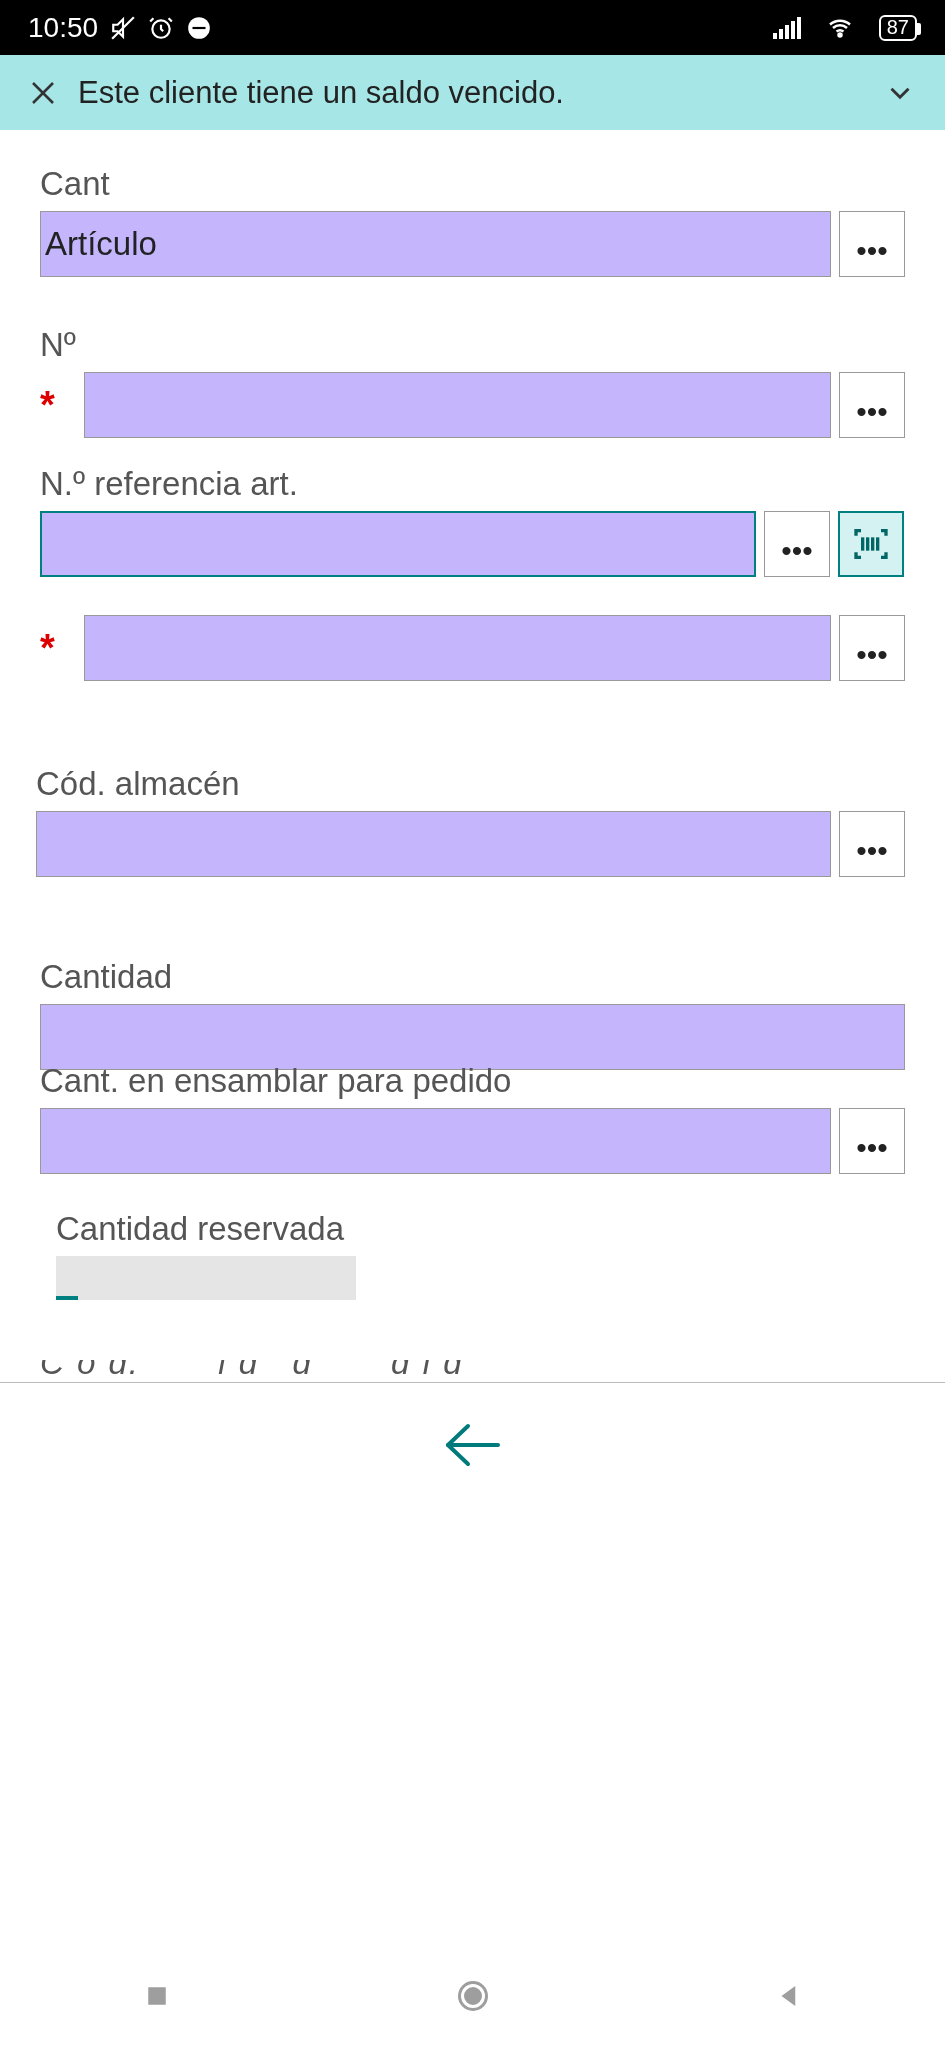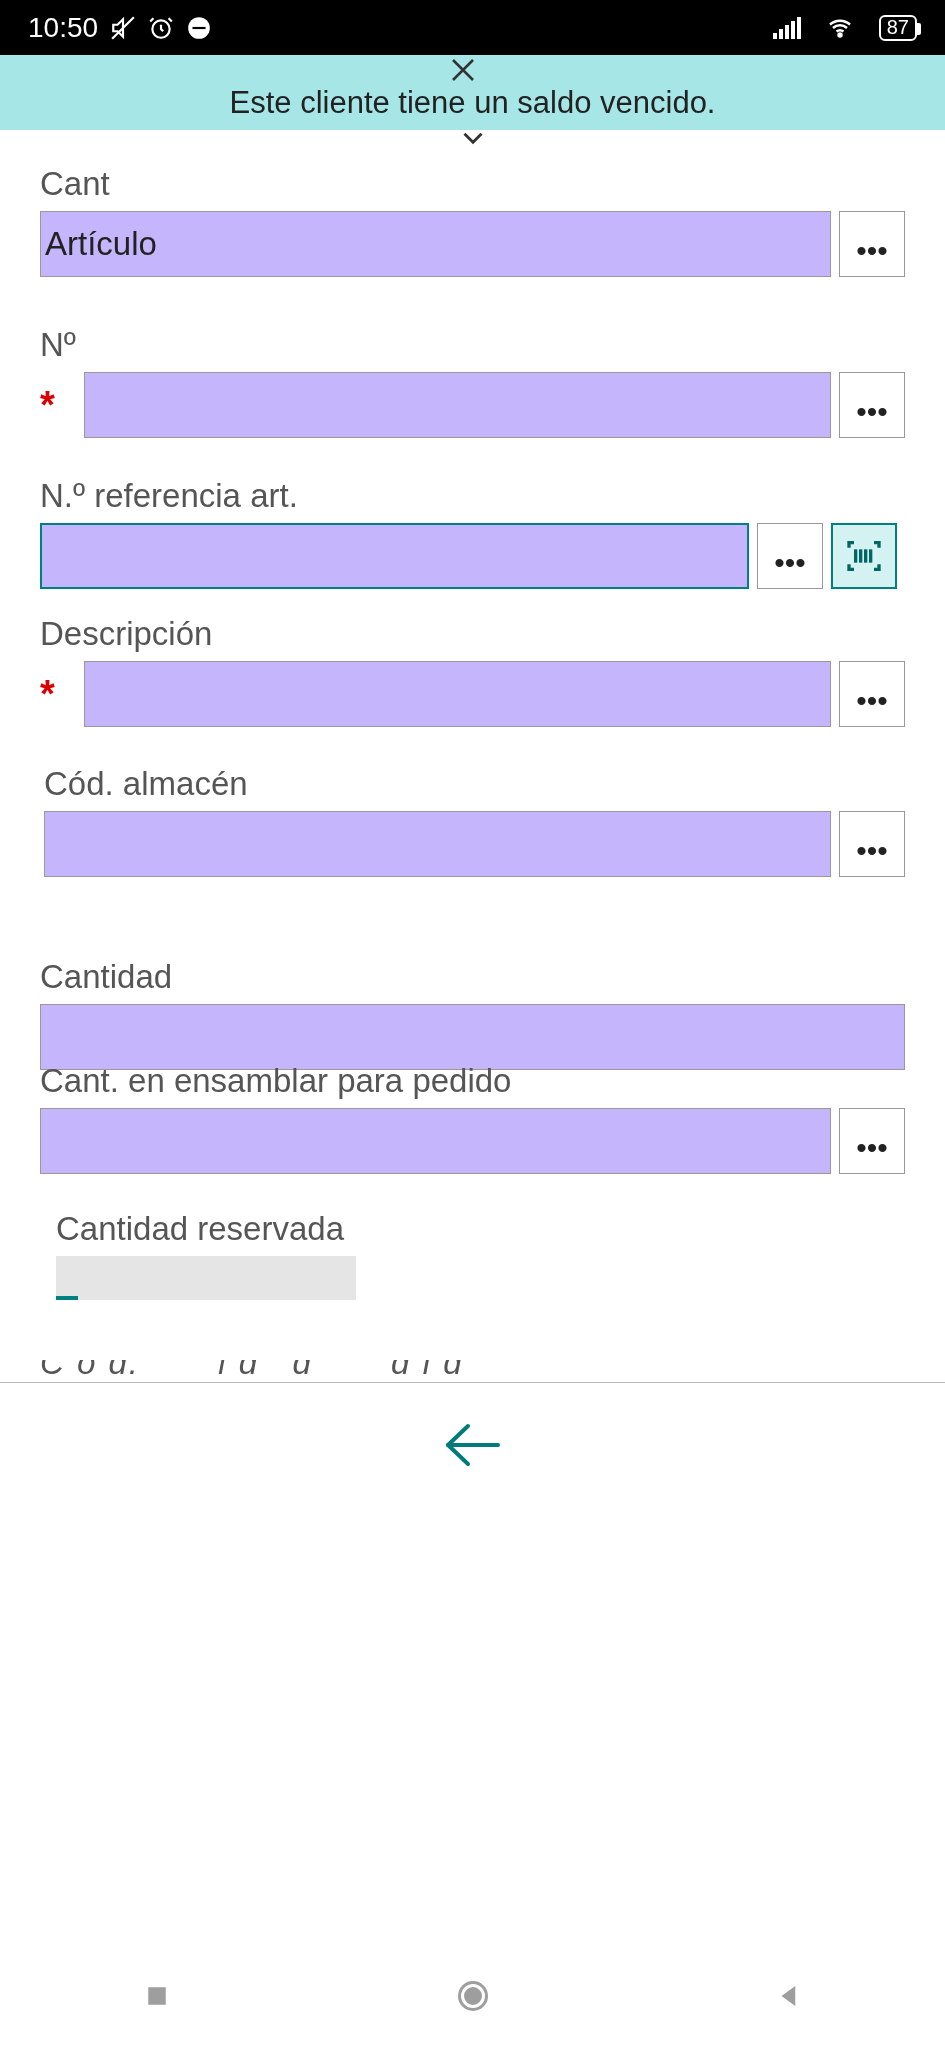--- a/index.html
+++ b/index.html
@@ -11,23 +11,22 @@
     padding: 0 28px; font-size: 28px; font-weight: 500;
   }
   .status-left { display: flex; align-items: center; gap: 12px; }
   .status-right { display: flex; align-items: center; gap: 24px; }
   .status-icon { display: inline-flex; align-items: center; justify-content: center; }
   .battery-box { border: 2.5px solid #fff; border-radius: 6px; padding: 0 6px; font-size: 20px; height: 26px; display:flex; align-items:center; position: relative; }
   .battery-box::after { content:""; position:absolute; right:-6px; top:6px; width:4px; height:12px; background:#fff; border-radius:0 2px 2px 0;}
   
   .banner {
     width: 100%; background: #a6e6e6; color: #222;
-    display: flex; align-items: center; padding: 0 16px; height: 75px;
+    display: flex; align-items: center; padding: 0 28px; height: 75px;
     font-size: 31px;
-    flex-direction: column;
   }
   .banner-close { margin-right: 20px; display:flex; align-items:center; cursor:pointer; }
   .banner-text { flex: 1; }
   .banner-chevron { display:flex; align-items:center; cursor:pointer; }
   .field-label { font-size: 33px; color: #555; margin-bottom: 8px; display:block; }
   .input-row { display: flex; align-items: stretch; }
   .req-star { color: #d00; font-size: 38px; font-weight: bold; margin-right: 10px; display:flex; align-items:center; width:34px; }
   .text-input {
     flex: 1; height: 66px; border: 1px solid #999; background: #c4b5fd;
     font-size: 33px; padding: 0 4px; color:#222;
@@ -59,23 +58,23 @@
     display:flex; align-items:center; justify-content:center;
   }
   .nav-bar {
     position:absolute; left:0; right:0; bottom:0; height:100px;
     background:#fff;
     display:flex; align-items:center; justify-content:space-around;
   }
   .nav-icon { color:#9e9e9e; }
   .f1 { position:absolute; top: 165px; left:40px; right:40px; }
   .f2 { position:absolute; top: 326px; left:40px; right:40px; }
-  .f3 { position:absolute; top: 465px; left:40px; right:48px;margin-top:12px; }
+  .f3 { position:absolute; top: 465px; left:40px; right:41px; }
   .f4 { position:absolute; top: 615px; left:40px; right:40px; }
-  .f5 { position:absolute; top: 765px; left:44px; right:40px; }
+  .f5 { position:absolute; top: 765px; left:36px; right:40px; }
   .f6 { position:absolute; top: 958px; left:40px; right:40px; }
   .f7 { position:absolute; top: 1062px; left:40px; right:40px; }
   .f8 { position:absolute; top: 1210px; left:56px; right:40px; }
   .f9 { position:absolute; top: 1360px; left:40px; right:40px;font-style:italic; }
   .back-bar { top: 1382px; height: 130px; }
 </style>
 </head>
 <body>
 
 <div class="screen">
@@ -180,21 +179,20 @@
           <line x1="7" y1="8" x2="7" y2="16"></line>
             <line x1="10" y1="8" x2="10" y2="16"></line>
           <line x1="13" y1="8" x2="13" y2="16"></line>
             <line x1="16" y1="8" x2="16" y2="16"></line>
         </svg>
       </div>
     </div>
   </div>
 
   <div class="f4">
-    <span class="field-label">Descripción</span>
     <div class="input-row">
       <span class="req-star">*</span>
       <input class="text-input" value="" style="">
       <div class="lookup-btn">
           <span>•••</span>
         </div>
     </div>
   </div>
 
   <div class="f5">

